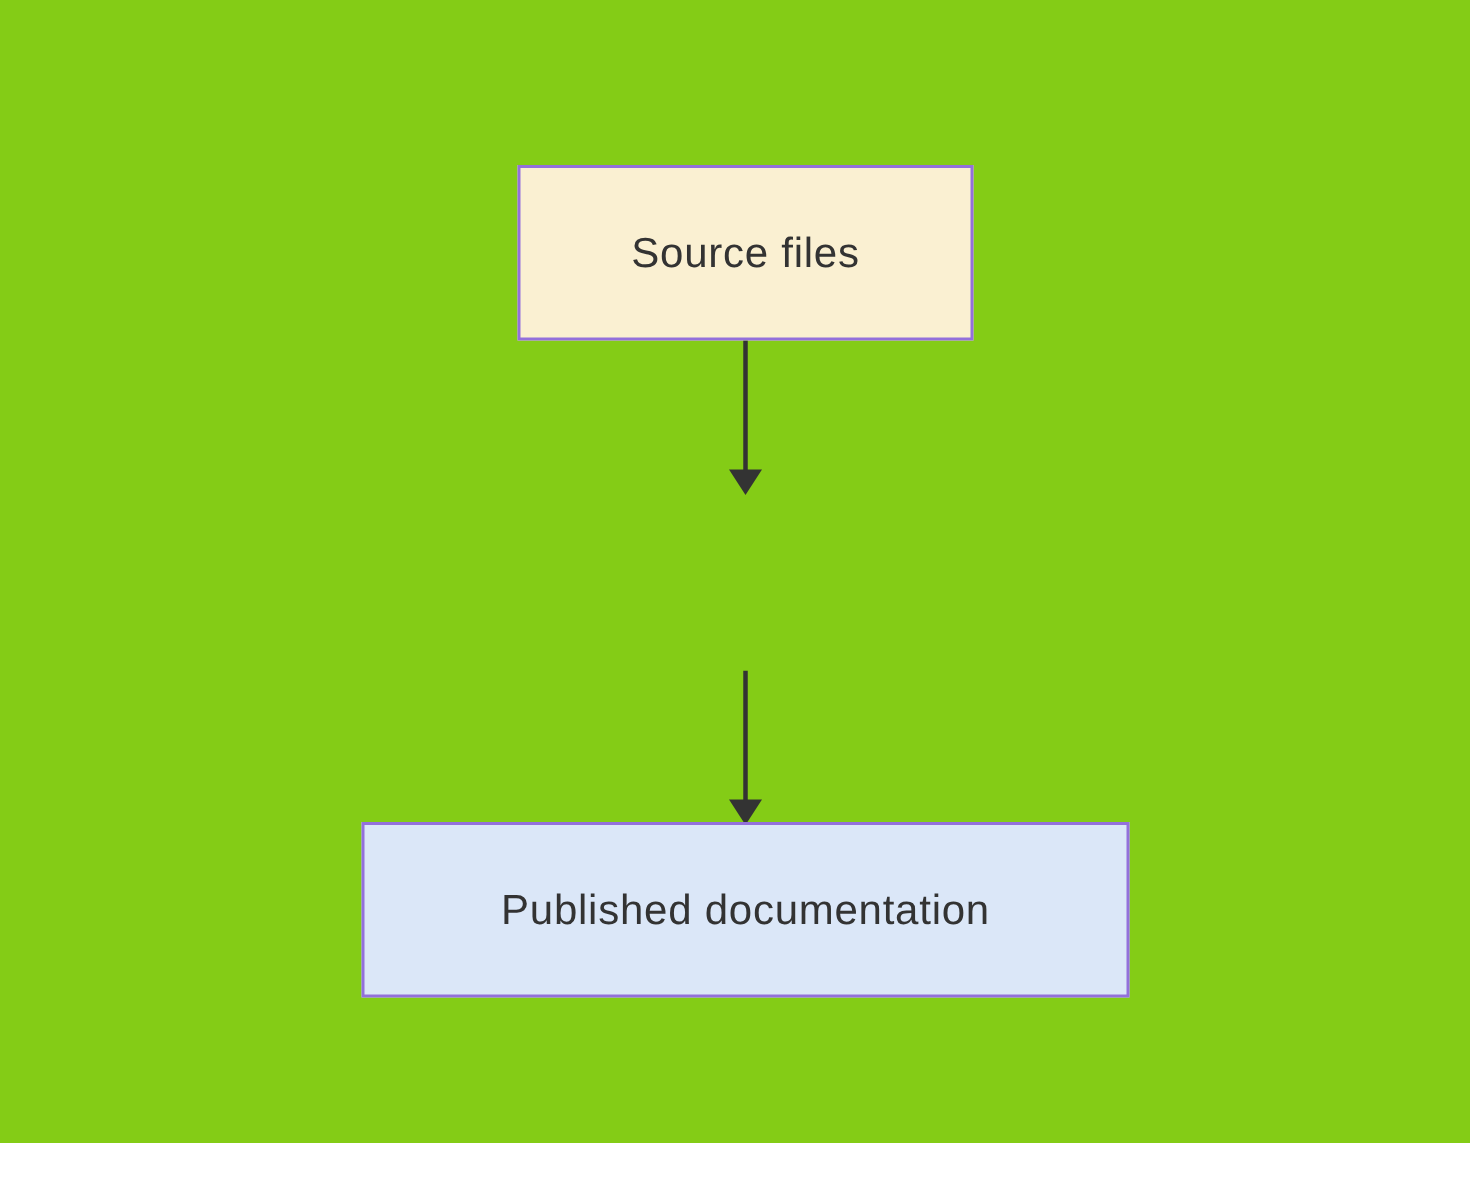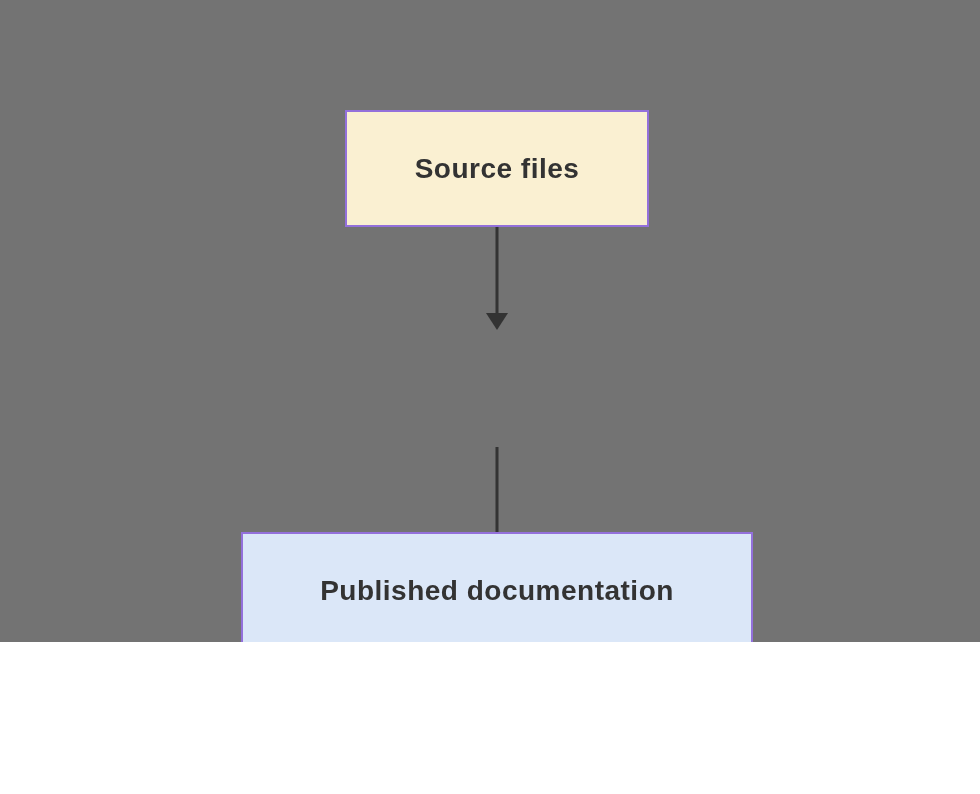--- a/index.html
+++ b/index.html
@@ -3,44 +3,43 @@
 <meta charset="utf-8">
 <style>
   html, body {
     margin: 0;
     padding: 0;
     background: #ffffff;
   }
   .canvas {
     position: relative;
     width: 980px;
-    height: 642px;
-    background: #737373;
+    height: 762px;
+    background: #84cc16;
     font-family: "Liberation Sans", "DejaVu Sans", sans-serif;
     overflow: hidden;
-    font-weight: bold;
   }
   .node {
     position: absolute;
     box-sizing: border-box;
     border: 2px solid #9370DB;
     display: flex;
     align-items: center;
     justify-content: center;
     height: 117px;
   }
   .node-label {
     font-size: 28px;
     color: #333333;
     white-space: nowrap;
     letter-spacing: 0.5px;
   }
   .node-source   { left: 345px; top: 110px; width: 304px; }
   .node-openapi  { left: 283px; top: 330px; width: 428px; }
-  .node-published{ left: 241px; top: 532px; width: 512px; }
+  .node-published{ left: 241px; top: 548px; width: 512px; }
   .edge {
     position: absolute;
     width: 24px;
     height: 103px;
     left: 485px;
   }
   .edge-1 { top: 227px; }
   .edge-2 { top: 447px; }
 </style>
 </head>

